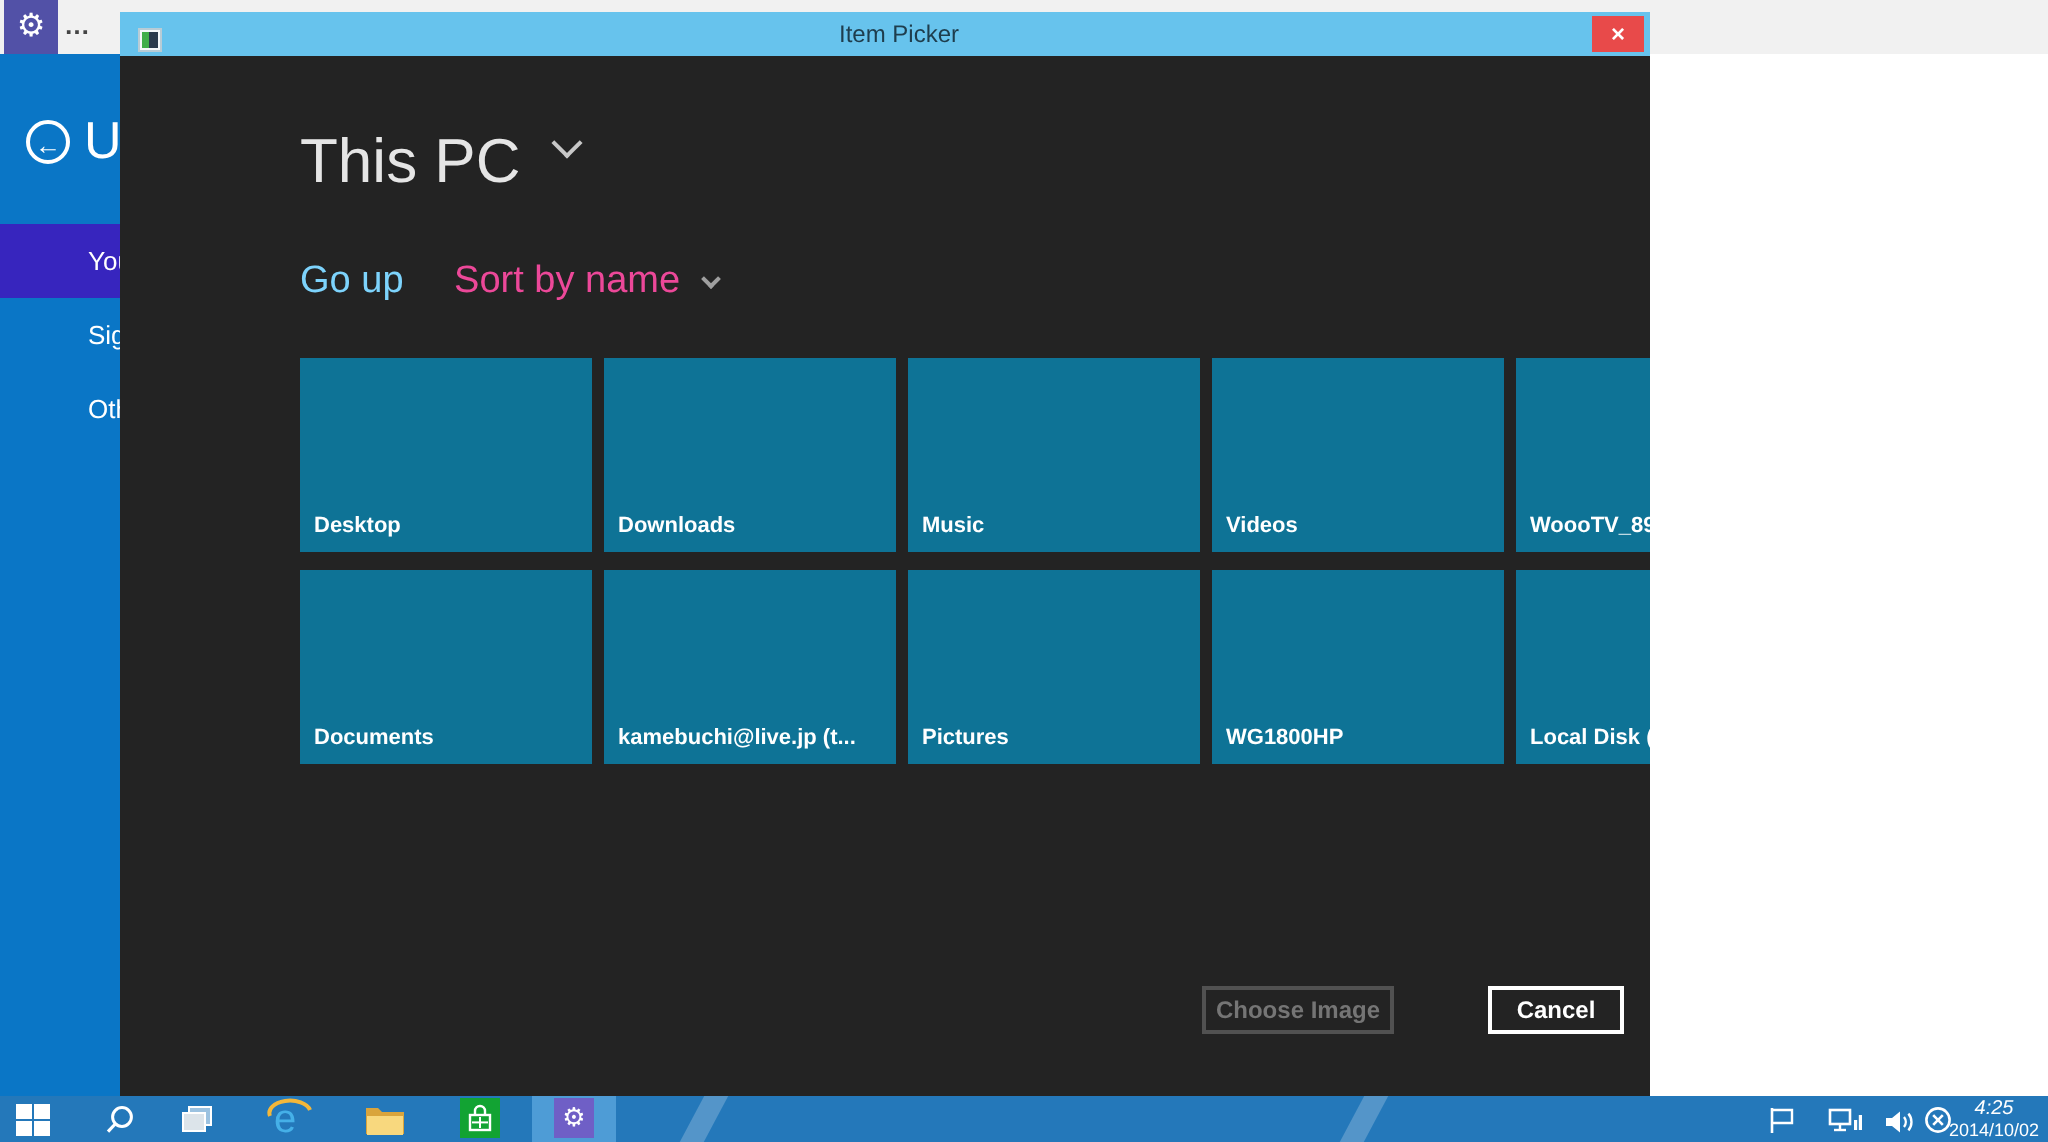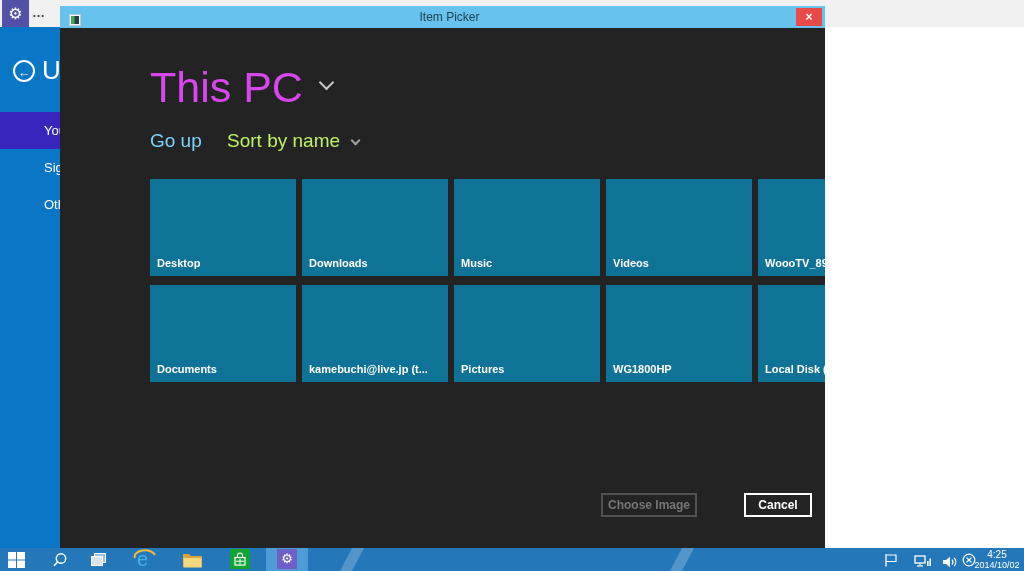--- a/index.html
+++ b/index.html
@@ -24,42 +24,42 @@
   .nav-item{height:37px;line-height:37px;padding-left:44px;font-size:13px;color:#fff;cursor:default;}
   .nav-item.selected{background:var(--selected_indigo);}
   .content-pane{position:absolute;left:160px;top:27px;width:864px;height:521px;background:#fff;z-index:1;}
   
   .dialog{position:absolute;left:60px;top:6px;width:765px;height:542px;background:var(--dialog_bg);z-index:5;overflow:hidden;}
   .dialog-titlebar{position:absolute;left:0;top:0;width:100%;height:22px;background:var(--dialog_titlebar_blue);
     text-align:center;line-height:22px;font-size:12px;color:#1e3d4d;padding-left:14px;}
   .dlg-icon{position:absolute;left:9px;top:5px;}
   .dlg-close{position:absolute;right:3px;top:2px;width:26px;height:18px;background:var(--close_red);
     color:#fff;font-size:12px;line-height:18px;text-align:center;font-weight:bold;}
-  .dlg-heading{position:absolute;left:90px;top:57px;color:#d946ef;font-size:43px;font-weight:300;white-space:nowrap;}
+  .dlg-heading{position:absolute;left:90px;top:57px;color:#e5e5e5;font-size:31px;font-weight:300;white-space:nowrap;}
   .chev{display:inline-block;border-right:2px solid currentColor;border-bottom:2px solid currentColor;transform:rotate(45deg);}
   .chev-lg{width:11px;height:11px;color:#c8c8c8;margin-left:18px;vertical-align:14px;}
   .chev-sm{width:7px;height:7px;color:#9f9f9f;margin-left:12px;vertical-align:3px;}
   .dlg-toolbar{position:absolute;left:90px;top:124px;font-size:19px;white-space:nowrap;}
   .go-up{color:#7dd3fc;margin-right:20px;}
-  .sort-by{color:#bef264;}
+  .sort-by{color:#ec4899;}
   .tile-grid{position:absolute;left:90px;top:173px;display:grid;grid-template-columns:repeat(5,146px);gap:9px 6px;}
   .tile{position:relative;width:146px;height:97px;background:var(--tile_teal);overflow:hidden;cursor:default;}
   .tile-label{position:absolute;left:7px;bottom:7px;color:#fff;font-size:11px;font-weight:bold;white-space:nowrap;}
   .dlg-btn{position:absolute;top:487px;height:24px;background:transparent;font-size:12px;text-align:center;line-height:20px;}
   .btn-choose{left:541px;width:96px;border:2px solid #515151;color:#757575;font-weight:bold;}
   .btn-cancel{left:684px;width:68px;border:2px solid #fff;color:#fff;font-weight:bold;}
   
   .taskbar{position:absolute;left:0;top:548px;width:1024px;height:23px;background:var(--taskbar_blue);z-index:10;}
   .tb{position:absolute;cursor:default;}
   .streak{position:absolute;top:0;width:12px;height:23px;background:rgba(255,255,255,.22);transform:skewX(-28deg);}
   .settings-btn{position:absolute;left:266px;top:0;width:42px;height:23px;background:var(--active_button_blue);}
   .settings-tile{position:absolute;left:11px;top:1px;width:20px;height:20px;background:var(--settings_purple);
     color:#fff;font-size:13px;line-height:20px;text-align:center;}
   .clock{position:absolute;left:974px;top:1px;width:46px;text-align:center;color:#fff;}
-  .clock-time{font-size:10px;line-height:11px;}
+  .clock-time{font-size:10px;line-height:11px;font-style:italic;}
   .clock-date{font-size:9px;line-height:11px;}
 </style>
 </head>
 <body>
 
 <div class="screen">
 
   <div class="app-titlebar">
     <div class="app-icon-tile">⚙</div>
     <div class="app-ellipsis">…</div>

